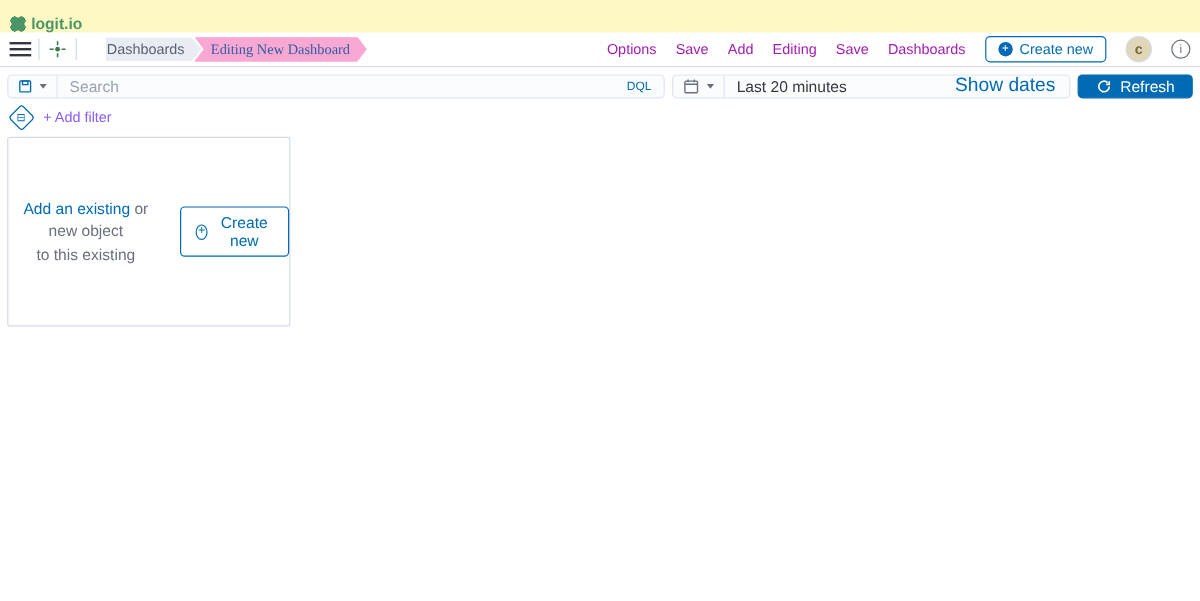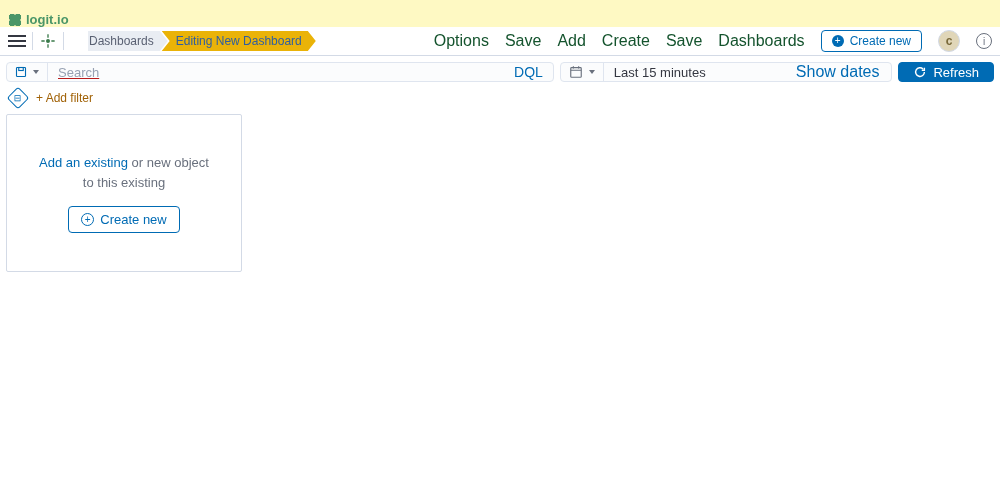--- a/index.html
+++ b/index.html
@@ -69,24 +69,24 @@
       position: relative;
       padding: 3px 14px 3px 14px;
       background: #e9edf3;
       color: #5a6173;
       font-size: 12px;
       cursor: pointer;
       clip-path: polygon(0 0, calc(100% - 8px) 0, 100% 50%, calc(100% - 8px) 100%, 0 100%, 8px 50%);
       margin-left: -6px;
     }
     .crumb:first-child { clip-path: polygon(0 0, calc(100% - 8px) 0, 100% 50%, calc(100% - 8px) 100%, 0 100%); margin-left:14px; padding-left:1px; }
-    .crumb.active { background: #eab308; color: #2f5ea0; }
+    .crumb.active { background: #f9a8d4; color: #2f5ea0; font-family: Liberation Serif, serif; }
     .header-spacer { flex: 1; }
     .header-links { display: flex; align-items: center; gap: 16px; }
-    .header-links a { color: #14532d; font-size: 16px; text-decoration: none; cursor: pointer; }
+    .header-links a { color: #a21caf; font-size: 12px; text-decoration: none; cursor: pointer; }
     .create-new-btn {
       border: 1px solid #006bb4;
       color: #006bb4;
       background: #fff;
       border-radius: 4px;
       padding: 3px 10px;
       display: flex; align-items: center; gap: 6px;
       font-size: 12px;
       cursor: pointer;
     }
@@ -122,25 +122,25 @@
       display:flex;align-items:center;gap:4px;
       padding:0 8px;border-right:1px solid #dfe5ef;
       color:#006bb4;cursor:pointer;font-size:12px;
     }
     .filter-btn svg { width:12px;height:12px; }
     .chev-down {
       border-left:3px solid transparent;border-right:3px solid transparent;border-top:4px solid #69707d;
       margin-left:2px;
     }
     .search-input {
-      flex:1;border:none;background:transparent;padding:0 10px;font-size:13px;color:#b91c1c;outline:none;text-decoration:underline;
+      flex:1;border:none;background:transparent;padding:0 10px;font-size:13px;color:#4d7c0f;outline:none;
     }
     .search-input::placeholder{color:#98a2b3;}
     .dql {
-      padding:0 10px;display:flex;align-items:center;color:#006bb4;font-size:14px;cursor:pointer;
+      padding:0 10px;display:flex;align-items:center;color:#006bb4;font-size:10px;cursor:pointer;
     }
     .right-group {
       display:flex;border:1px solid #dfe5ef;border-radius:4px;overflow:hidden;background:#fbfcfd;align-items:stretch;
     }
     .calendar-btn{
       display:flex;align-items:center;gap:4px;padding:0 8px;border-right:1px solid #dfe5ef;cursor:pointer;color:#69707d;
     }
     .calendar-btn svg{width:14px;height:14px;}
     .time-range{
       display:flex;align-items:center;padding:0 10px;min-width:180px;font-size:13px;color:#343741;
@@ -156,28 +156,28 @@
     
     .filter-row{
       display:flex;align-items:center;gap:10px;padding:2px 10px 8px;
     }
     .filter-toggle{
       width:16px;height:16px;border:1.5px solid #006bb4;border-radius:3px;
       display:flex;align-items:center;justify-content:center;cursor:pointer;color:#006bb4;
       transform: rotate(45deg);
     }
     .filter-toggle span{transform:rotate(-45deg);font-size:9px;line-height:1;}
-    .add-filter-link{color:#a16207;font-size:12px;cursor:pointer;}
+    .add-filter-link{color:#8b5cf6;font-size:12px;cursor:pointer;}
     
     .main{
       padding:0 6px;
     }
     .empty-panel{
       width:236px;height:158px;border:1px solid #d3dae6;border-radius:2px;
-      display:flex;flex-direction:column;align-items:center;justify-content:center;
+      display:flex;align-items:center;justify-content:center;
       gap:14px; text-align:center; color:#69707d;
     }
     .empty-text{font-size:13px;line-height:1.5;}
     .empty-text .link{color:#006bb4;cursor:pointer;}
     .panel-create-btn{
       border:1px solid #006bb4;color:#006bb4;background:#fff;border-radius:4px;
       padding:5px 12px;display:flex;align-items:center;gap:6px;font-size:13px;cursor:pointer;
     }
     .plus-outline{
       width:13px;height:13px;border:1.3px solid #006bb4;border-radius:50%;
@@ -214,21 +214,21 @@
     </div>
     <div class="crumb active">
       <span>Editing New Dashboard</span>
     </div>
   </div>
   <div class="header-spacer"></div>
   <div class="header-links">
     <a>Options</a>
     <a>Save</a>
     <a>Add</a>
-    <a>Create</a>
+    <a>Editing</a>
     <a>Save</a>
     <a>Dashboards</a>
     <button class="create-new-btn">
       <span class="plus-circle">+</span>
       <span>Create new</span>
     </button>
     <div class="avatar">
       <span>c</span>
     </div>
     <div class="help-icon">i</div>
@@ -253,21 +253,21 @@
     <div class="calendar-btn">
       <svg viewBox="0 0 16 16" fill="none" stroke="#69707d" stroke-width="1.3">
         <rect x="2" y="3" width="12" height="11" rx="1"></rect>
         <line x1="2" y1="6" x2="14" y2="6"></line>
         <line x1="5" y1="1.5" x2="5" y2="4"></line>
         <line x1="11" y1="1.5" x2="11" y2="4"></line>
       </svg>
       <span class="chev-down"></span>
     </div>
     <div class="time-range">
-      <span>Last 15 minutes</span>
+      <span>Last 20 minutes</span>
     </div>
     <div class="show-dates">
       <span>Show dates</span>
     </div>
   </div>
   <button class="refresh-btn">
     <svg viewBox="0 0 16 16" fill="none" stroke="#fff" stroke-width="1.6">
       <path d="M13 8a5 5 0 1 1-1.5-3.5"></path>
       <path d="M13 3v3h-3"></path>
     </svg>

